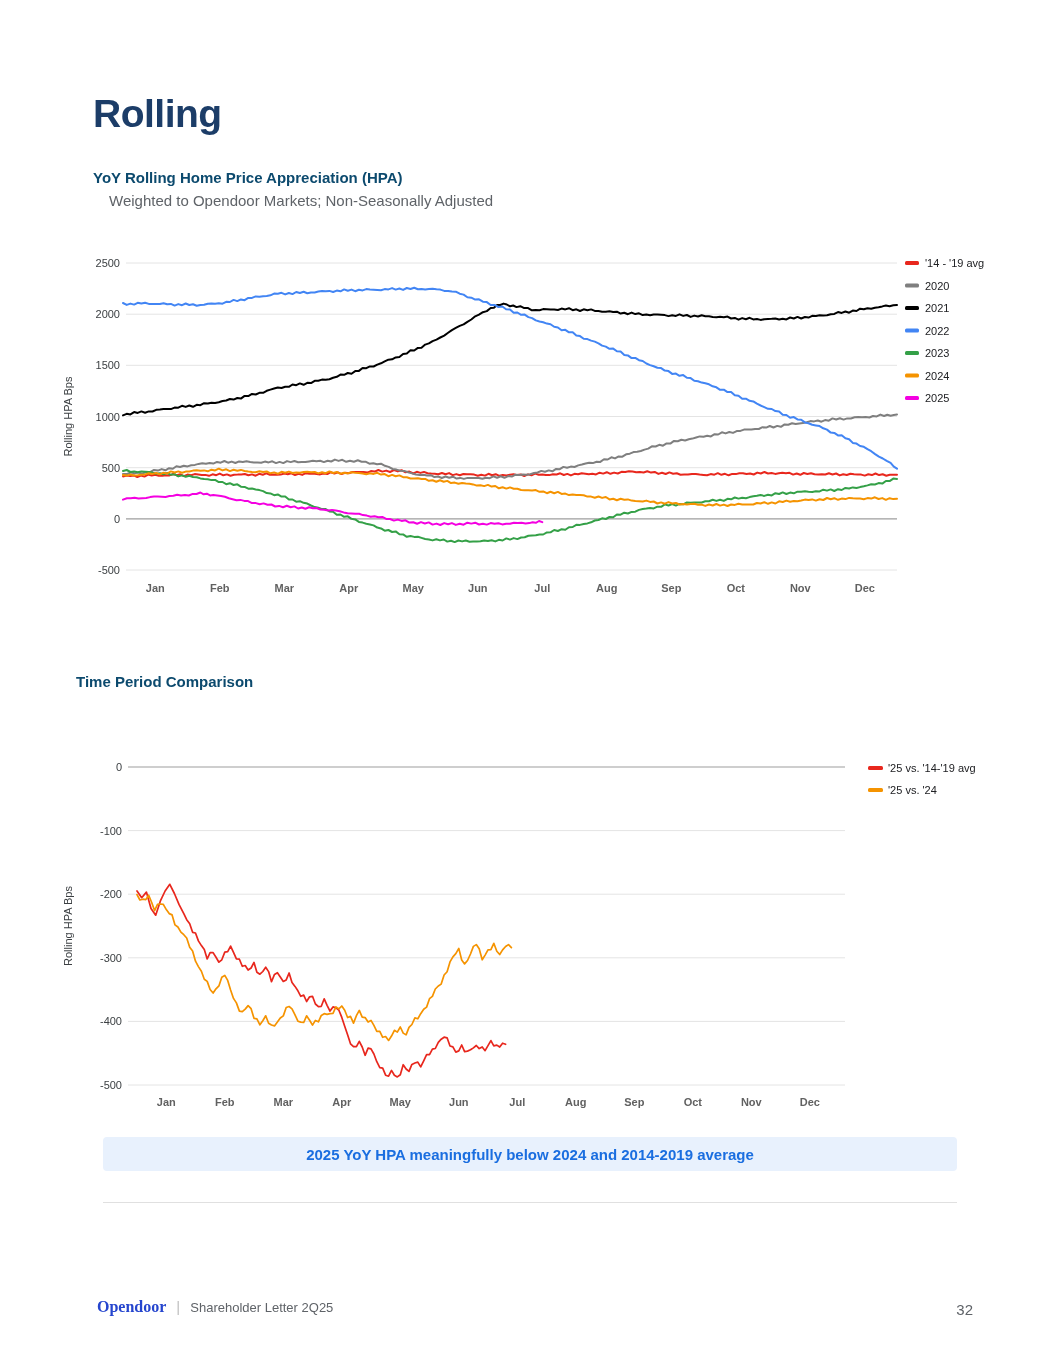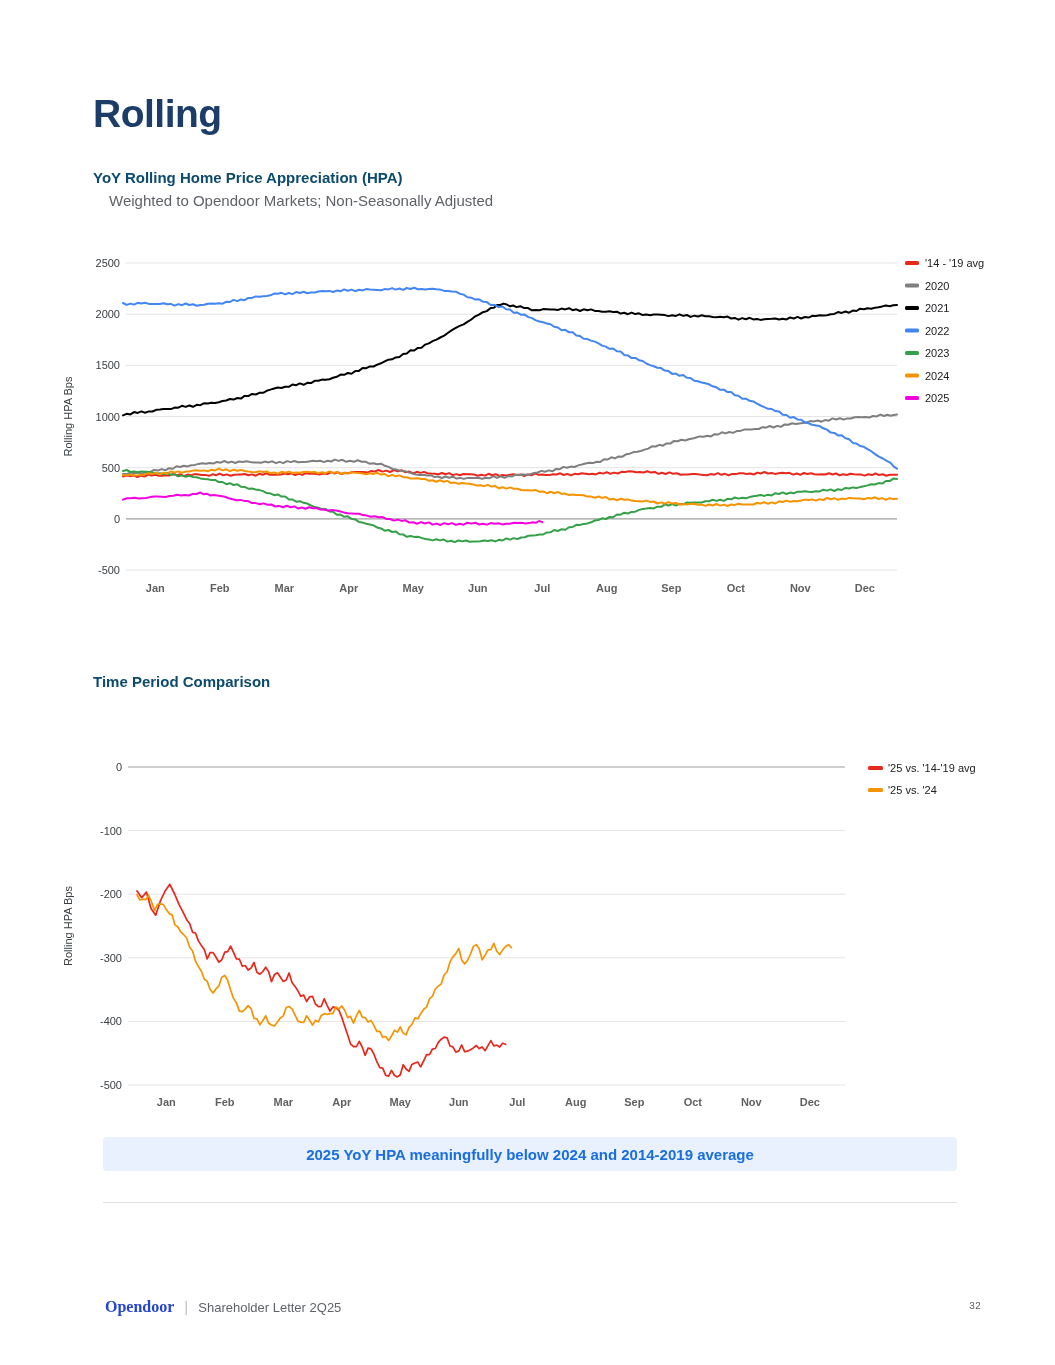--- a/index.html
+++ b/index.html
@@ -21,21 +21,21 @@
     color: #1c3d68;
     letter-spacing: -0.5px;
   }
   .chart-heading {
     position: absolute;
     font-size: 15px;
     font-weight: 700;
     color: #0c4a6e;
   }
   .chart1-heading { left: 93px; top: 169px; }
-  .chart2-heading { left: 93px; top: 673px; }
+  .chart2-heading { left: 76px; top: 673px; }
   .chart-subtitle {
     position: absolute;
     left: 93px;
     top: 192px;
     font-size: 15px;
     color: #5f6368;
     margin-left: 16px;
   }
   #chart1 { position: absolute; left: 0; top: 240px; }
   #chart2 { position: absolute; left: 0; top: 740px; }
@@ -72,31 +72,29 @@
     top: 1298px;
     display: flex;
     align-items: baseline;
     gap: 10px;
   }
   .brand {
     font-family: "Liberation Serif", serif;
     font-weight: 700;
     font-size: 16px;
     color: #2545ce;
-    margin-left: 8px;
   }
   .sep { color: #c0c0c0; font-size: 15px; }
   .doc { font-size: 13px; color: #5f6368; }
   .page-number {
     position: absolute;
-    right: 74px;
+    right: 82px;
     top: 1301px;
-    font-size: 10px;
+    font-size: 15px;
     color: #5f6368;
-    font-family: Liberation Mono, monospace;
   }
 </style>
 </head>
 <body>
 
 <div class="page">
 
   <h1 class="page-title">Rolling</h1>
 
   <div class="chart-heading chart1-heading">YoY Rolling Home Price Appreciation (HPA)</div>

